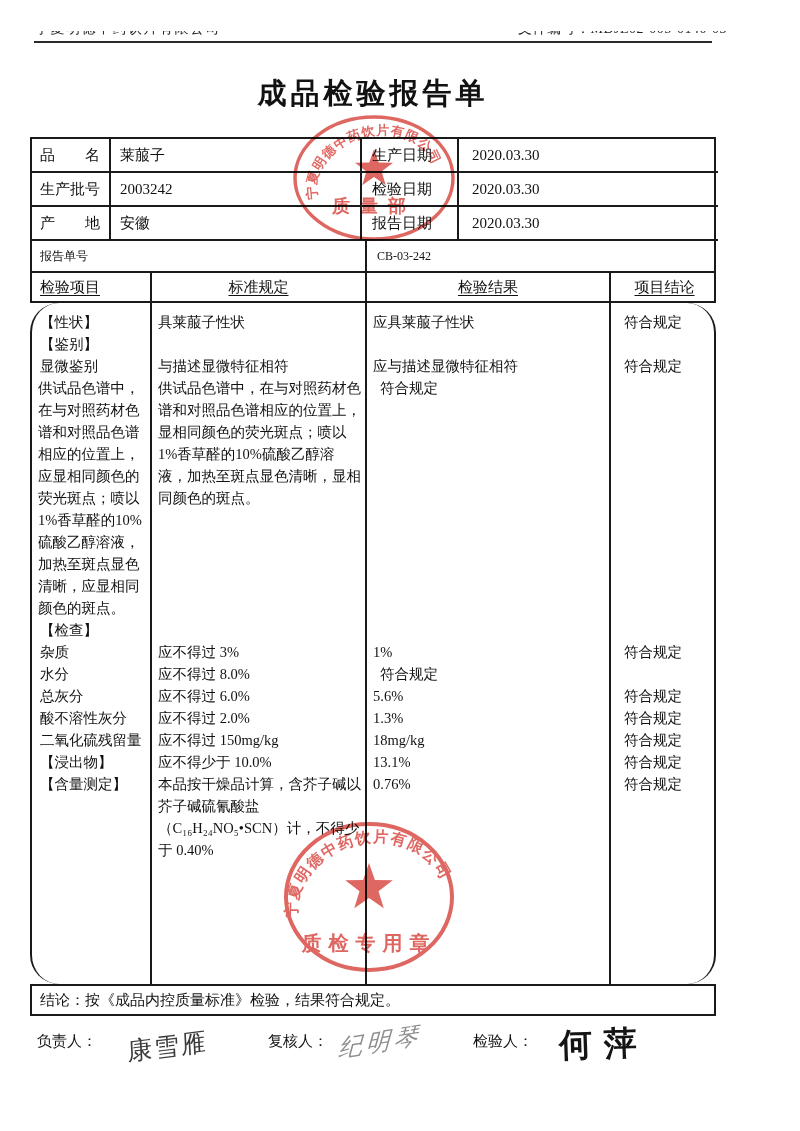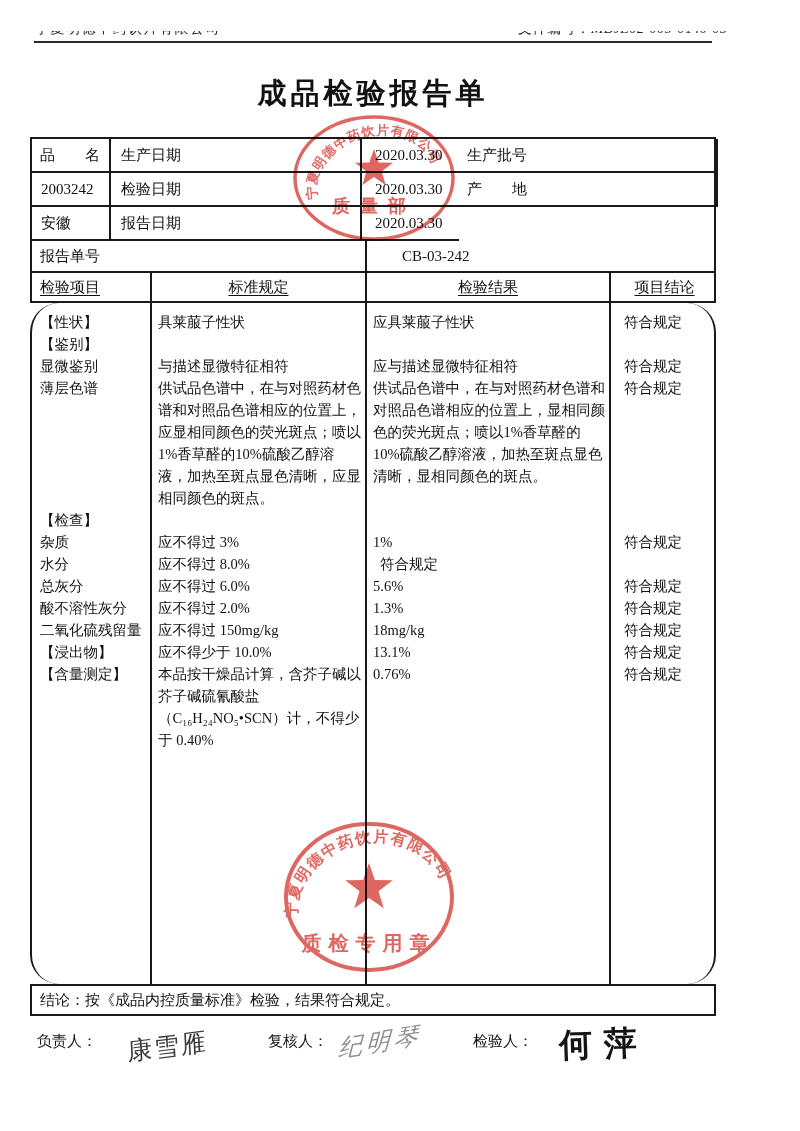--- a/index.html
+++ b/index.html
@@ -20,22 +20,22 @@
 
   .info-grid{display:grid;grid-template-columns:79px 251px 97px 259px;
              border:2px solid #1a1a1a;border-bottom:none;}
   .info-grid .cell{height:34px;line-height:32px;font-size:15px;border-bottom:2px solid #1a1a1a;
                    white-space:nowrap;overflow:hidden;}
   .info-grid .lab {padding-left:8px;border-right:2px solid #1a1a1a;}
   .info-grid .val {padding-left:9px;border-right:2px solid #1a1a1a;}
   .info-grid .lab2{padding-left:10px;border-right:2px solid #1a1a1a;}
   .info-grid .val2{padding-left:13px;}
 
-  .report-row{display:grid;grid-template-columns:335px 351px;height:32px;line-height:30px;font-size:15px;
-              border-left:2px solid #1a1a1a;border-right:2px solid #1a1a1a;border-bottom:2px solid #1a1a1a;gap:25px;}
+  .report-row{display:grid;grid-template-columns:335px 351px;height:32px;line-height:30px;font-size:12px;
+              border-left:2px solid #1a1a1a;border-right:2px solid #1a1a1a;border-bottom:2px solid #1a1a1a;}
   .report-row .rlab{padding-left:8px;border-right:2px solid #1a1a1a;}
   .report-row .rval{padding-left:10px;font-family:"Liberation Serif","DejaVu Serif",serif;}
 
   .head-row{display:grid;grid-template-columns:120px 215px 244px 107px;height:30px;line-height:28px;font-size:15px;
             border-left:2px solid #1a1a1a;border-right:2px solid #1a1a1a;border-bottom:2px solid #1a1a1a;}
   .head-row .hc{text-align:center;border-right:2px solid #1a1a1a;}
   .head-row .hc:last-child{border-right:none;}
   .head-row .hc.first{text-align:left;padding-left:8px;font-family:Liberation Serif, serif;}
   .head-row .hc span{text-decoration:underline;text-underline-offset:3px;}
 
@@ -103,20 +103,21 @@
         <textPath href="#arcBot" startOffset="50%" text-anchor="middle">宁夏明德中药饮片有限公司</textPath>
       </text>
     </g>
     <polygon transform="translate(108,84) scale(1.25)" points="0,-20 4.7,-6.5 19,-6.2 7.6,2.5 11.8,16.2 0,8 -11.8,16.2 -7.6,2.5 -19,-6.2 -4.7,-6.5" fill="#d8453f"></polygon>
     <text x="108" y="146" text-anchor="middle" font-size="20" letter-spacing="7" fill="#d8453f">质检专用章</text>
   </svg>
 
   <div class="sheet">
     <div class="info-grid" id="info-grid">
   <div class="cell lab">品　　名</div>
+  <div class="cell val">莱菔子</div>
   <div class="cell lab2">生产日期</div>
   <div class="cell val2">2020.03.30</div>
   <div class="cell lab">生产批号</div>
   <div class="cell val">2003242</div>
   <div class="cell lab2">检验日期</div>
   <div class="cell val2">2020.03.30</div>
   <div class="cell lab">产　　地</div>
   <div class="cell val">安徽</div>
   <div class="cell lab2">报告日期</div>
   <div class="cell val2">2020.03.30</div>
@@ -155,21 +156,20 @@
     <div class="bc c3"></div>
     <div class="bc c4"></div>
   </div>
   <div class="brow">
     <div class="bc c1">显微鉴别</div>
     <div class="bc c3">与描述显微特征相符</div>
     <div class="bc c2">应与描述显微特征相符</div>
     <div class="bc c4">符合规定</div>
   </div>
   <div class="brow">
-    <div class="bc c1">薄层色谱</div>
     <div class="bc c2">供试品色谱中，在与对照药材色谱和对照品色谱相应的位置上，应显相同颜色的荧光斑点；喷以1%香草醛的10%硫酸乙醇溶液，加热至斑点显色清晰，应显相同颜色的斑点。</div>
     <div class="bc c3">供试品色谱中，在与对照药材色谱和对照品色谱相应的位置上，显相同颜色的荧光斑点；喷以1%香草醛的10%硫酸乙醇溶液，加热至斑点显色清晰，显相同颜色的斑点。</div>
     <div class="bc c4">符合规定</div>
   </div>
   <div class="brow">
     <div class="bc c1">【检查】</div>
     <div class="bc c2"></div>
     <div class="bc c3"></div>
     <div class="bc c4"></div>
   </div>

